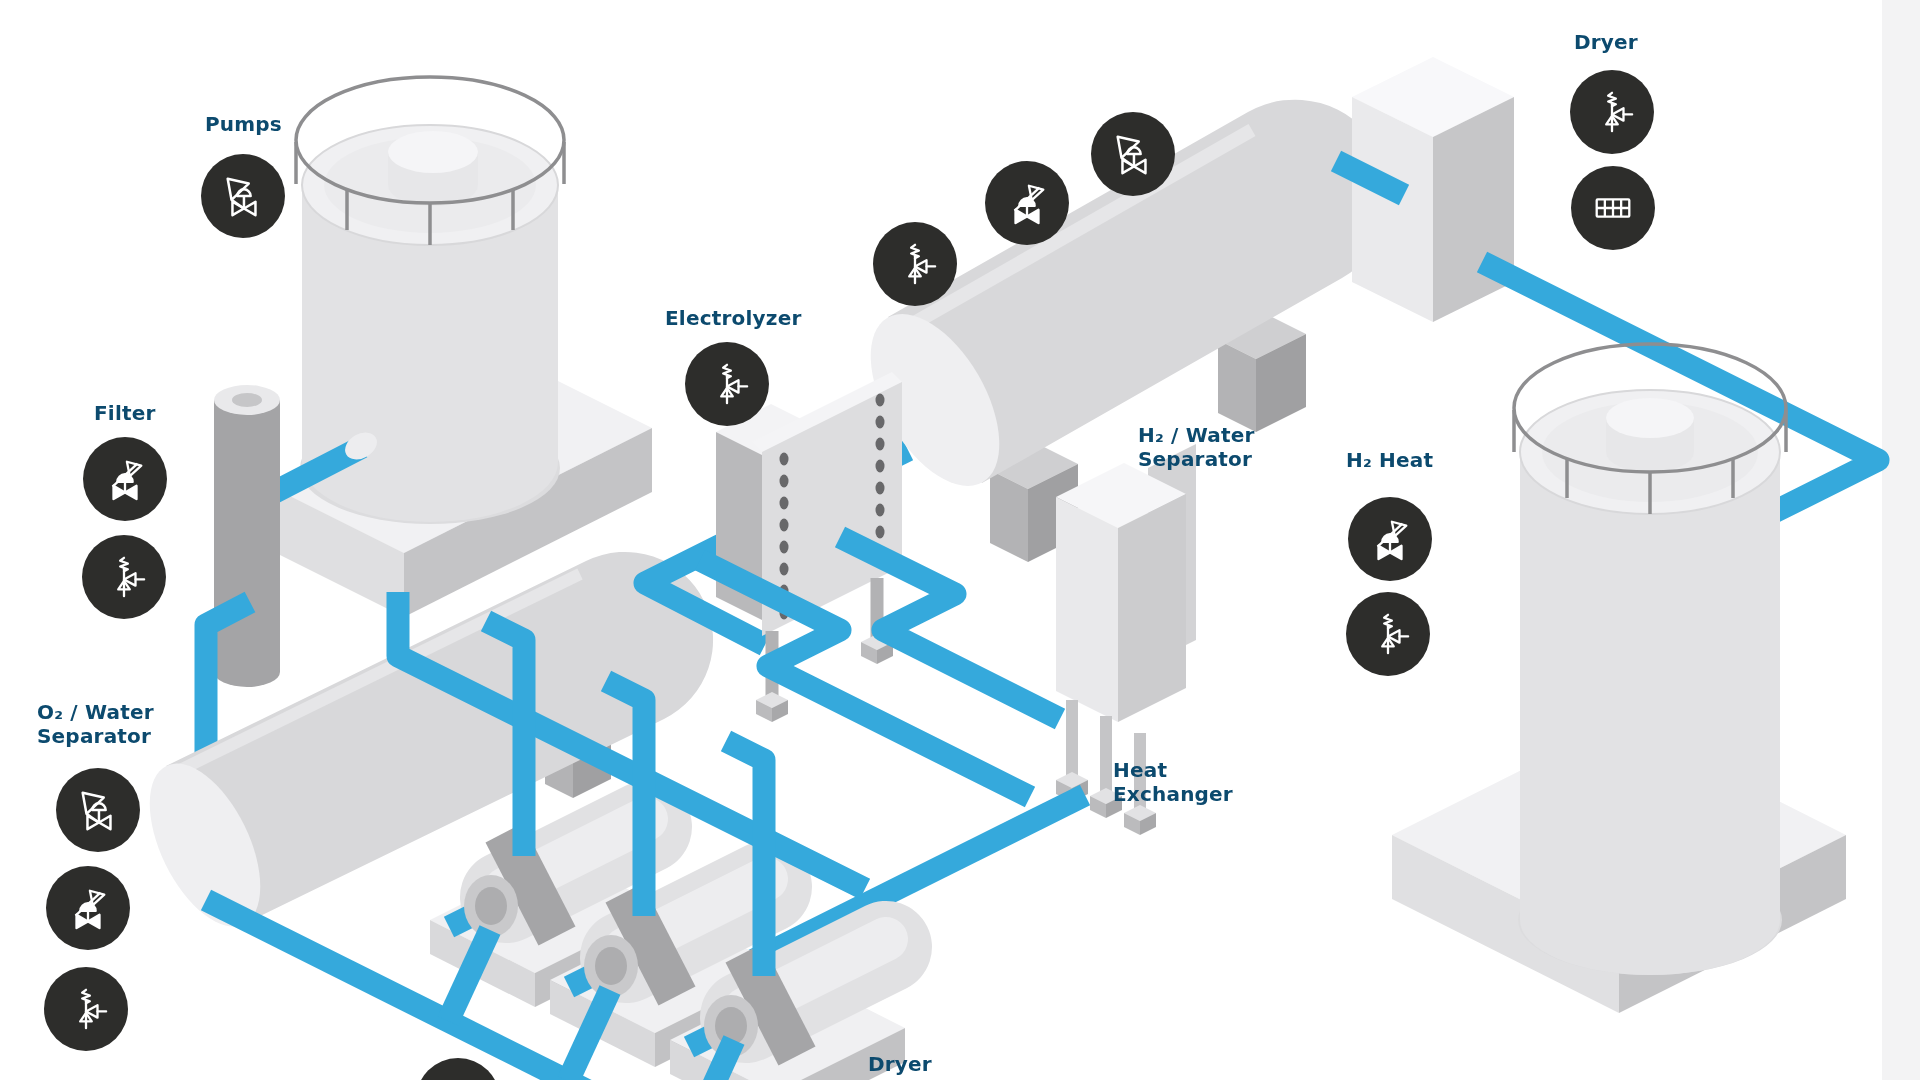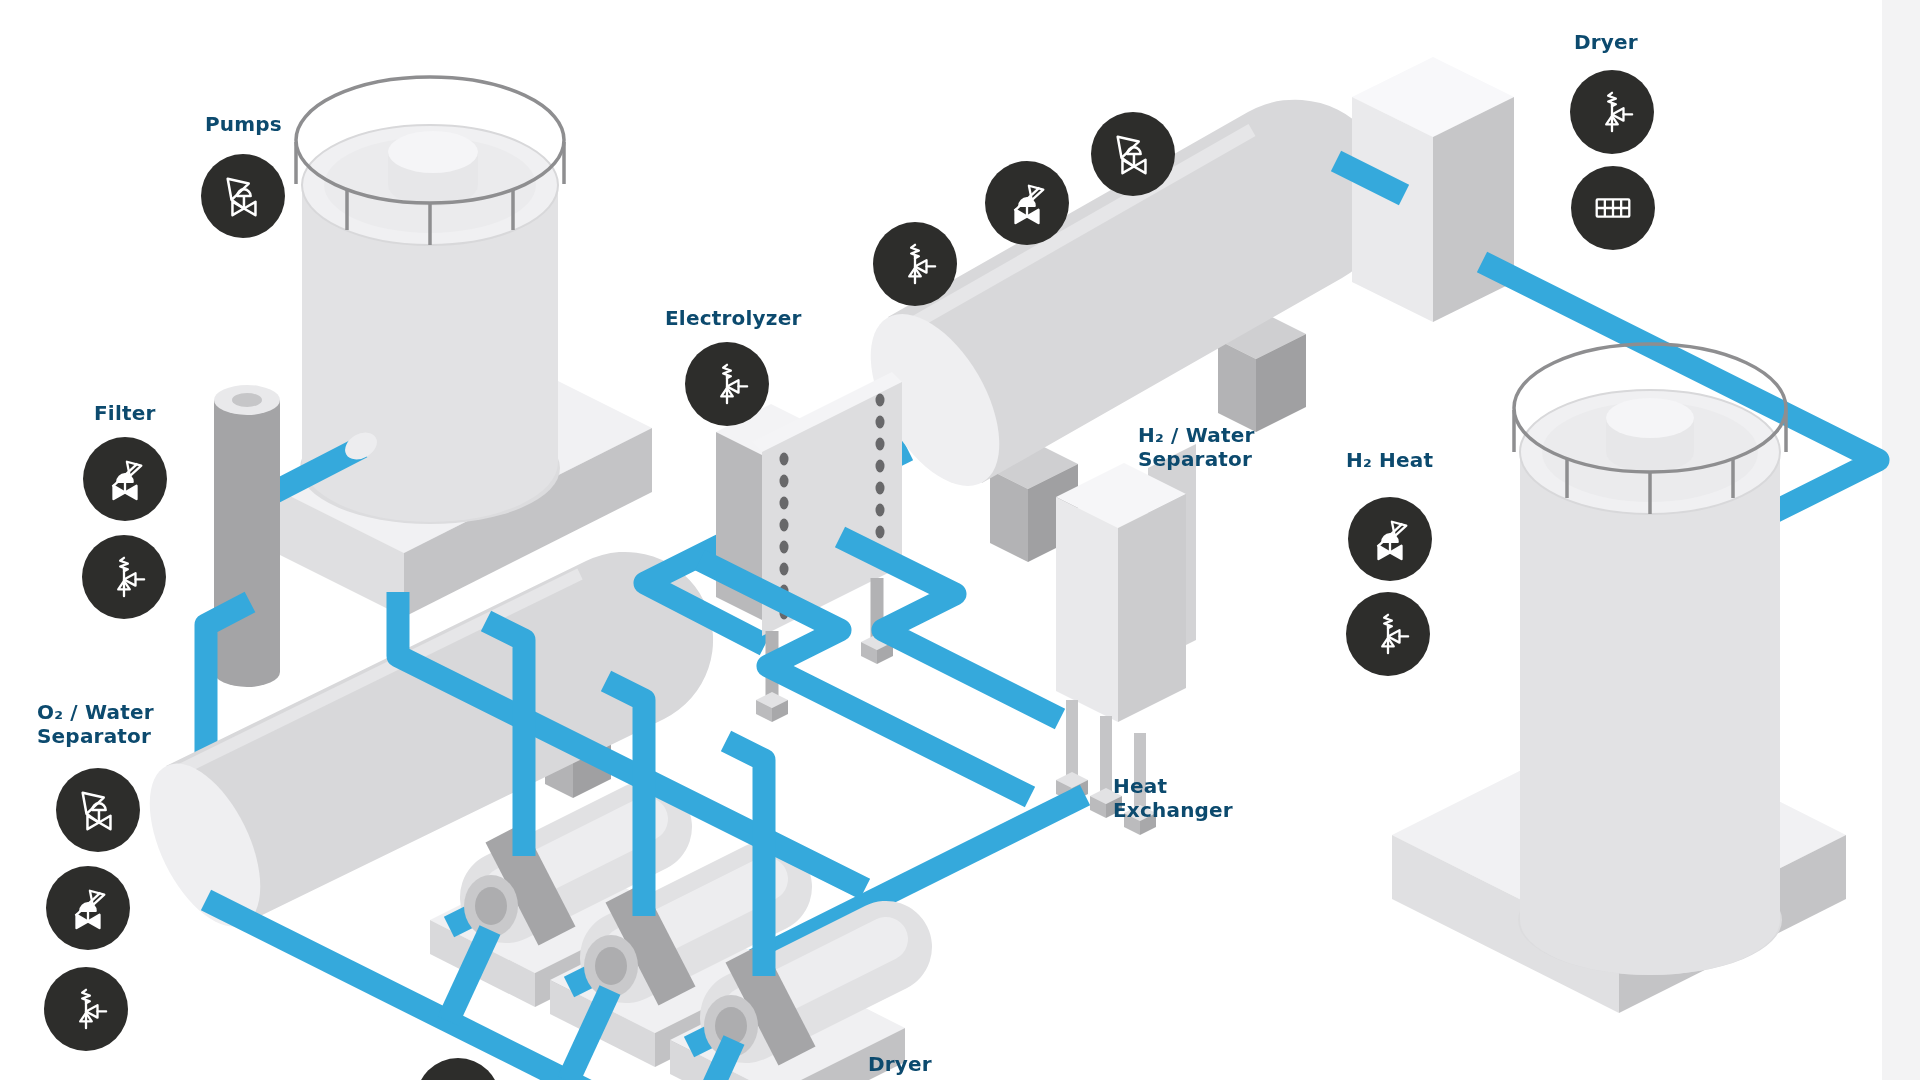--- a/index.html
+++ b/index.html
@@ -228,21 +228,21 @@
   <path class="pipe" d="M688 1141 L734 1040"></path>
 </svg>
 
 <div class="lbl" style="left:205px;top:112px;">Pumps</div>
 <div class="lbl" style="left:94px;top:401px;text-align:right;">Filter</div>
 <div class="lbl" style="left:665px;top:306px;">Electrolyzer</div>
 <div class="lbl" style="left:30px;top:700px;margin-left:7px;">O₂ / Water
 Separator</div>
 <div class="lbl" style="left:1138px;top:403px;margin-top:20px;">H₂ / Water
 Separator</div>
-<div class="lbl" style="left:1113px;top:774px;">Heat
+<div class="lbl" style="left:1113px;top:758px;">Heat
 Exchanger</div>
 <div class="lbl" style="left:1574px;top:30px;">Dryer</div>
 <div class="lbl" style="left:1346px;top:448px;">H₂ Heat</div>
 <div class="lbl" style="left:868px;top:1052px;">Dryer</div>
 
 <div class="badge" style="left:201px;top:154px;">
   <svg>
         <use href="#icon-valve-outline"></use>
       </svg>
 </div>

